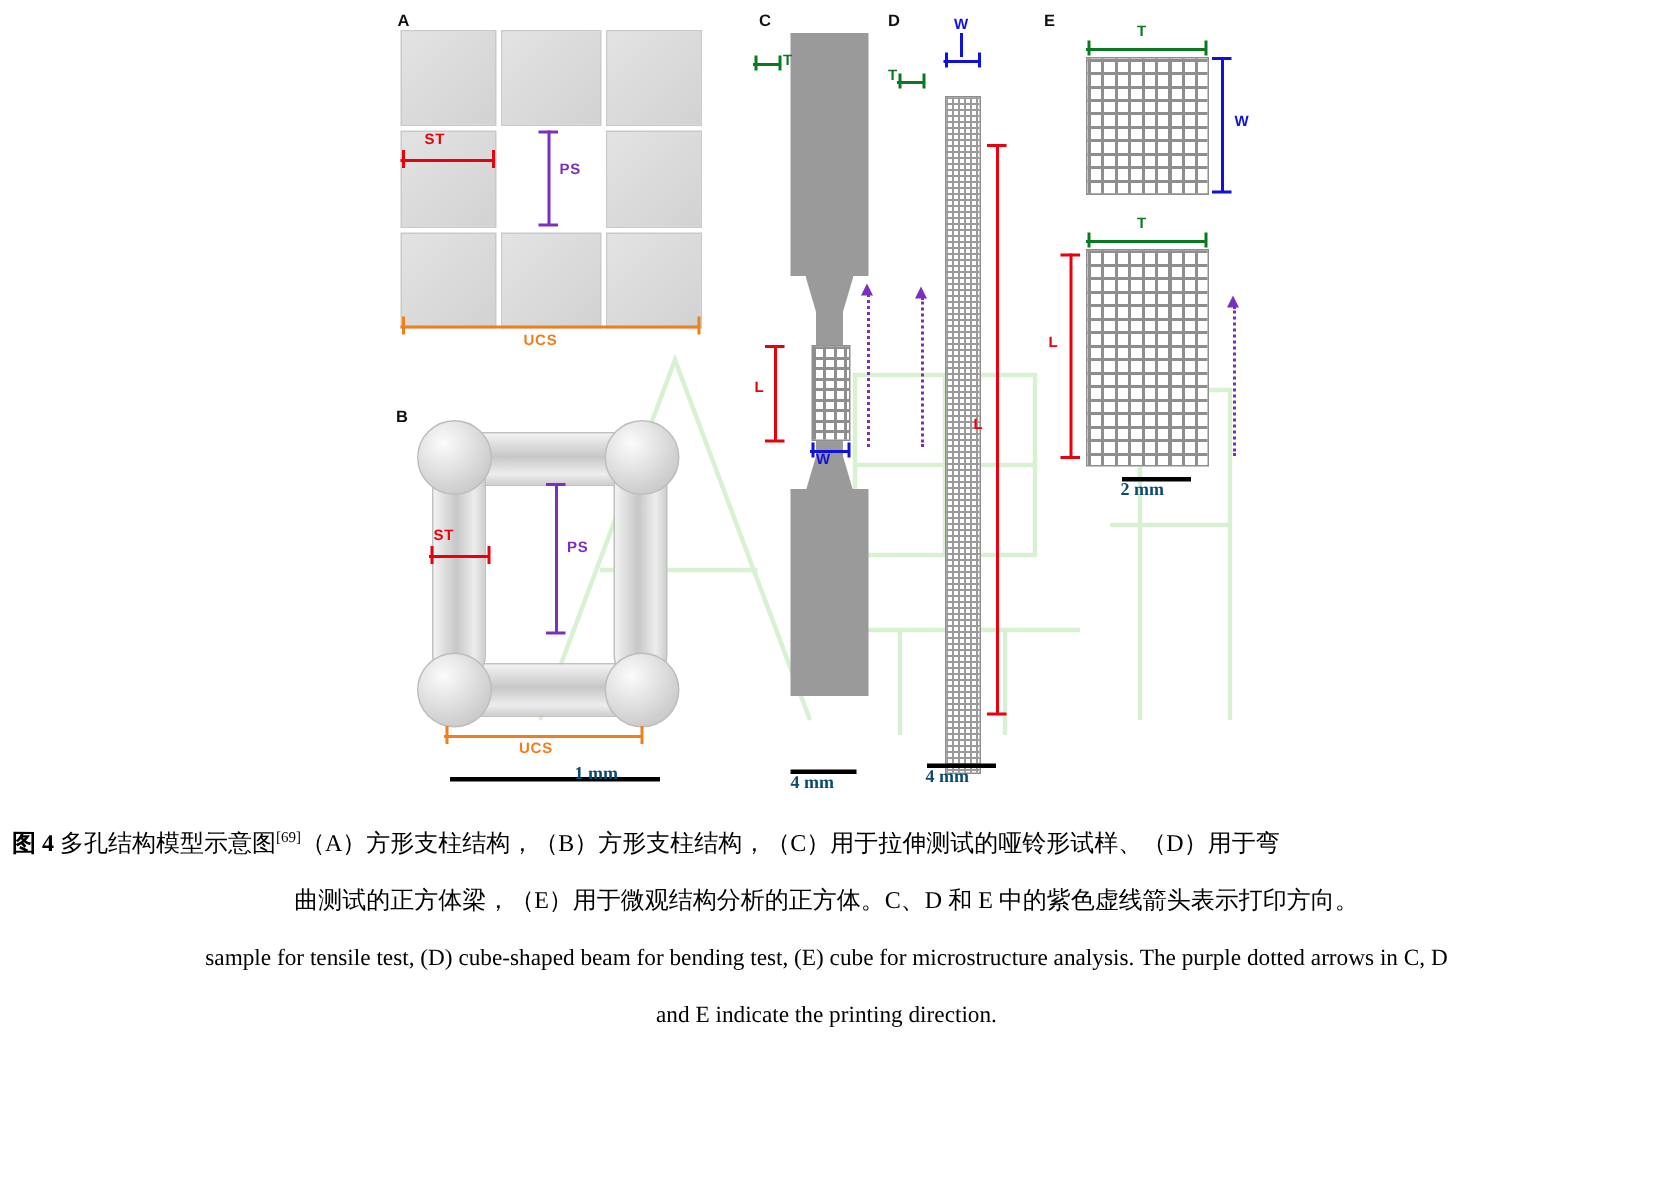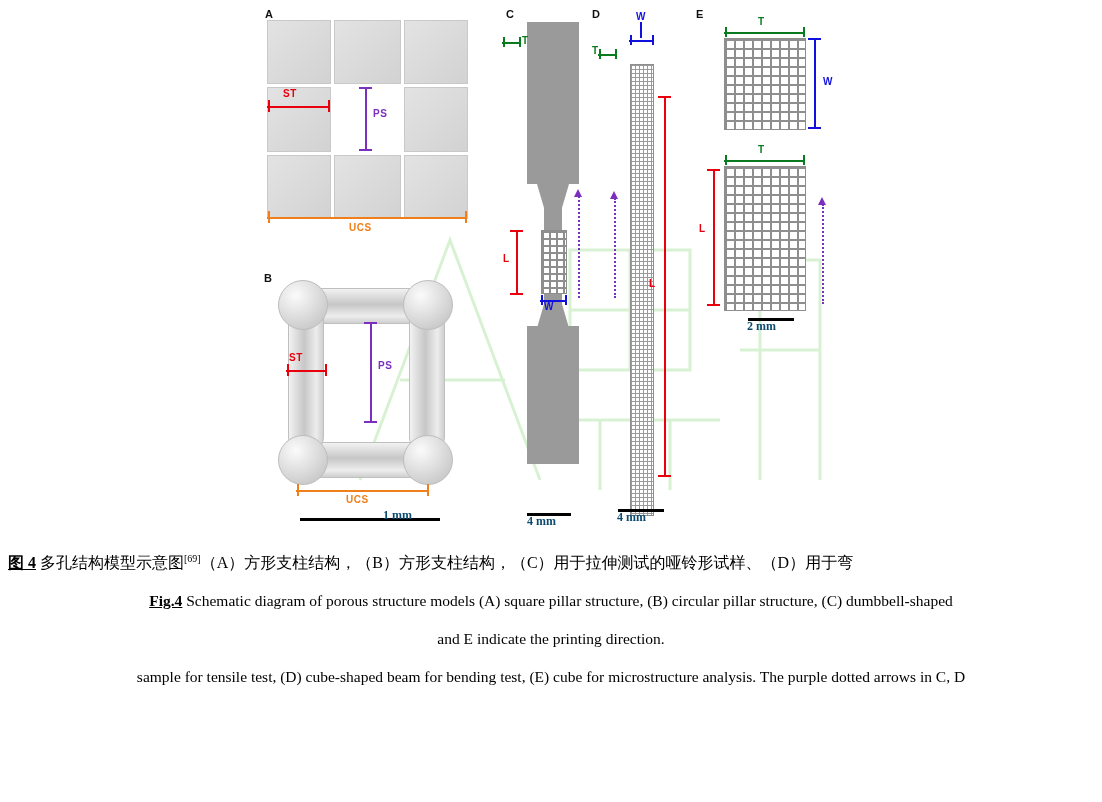--- a/index.html
+++ b/index.html
@@ -114,21 +114,21 @@
   
   .caption{
     position:absolute;left:0;top:540px;width:1102px;
     font-family:"Liberation Serif", serif;
     color:#000;
   }
   .cap-line{text-align:center;font-size:15.5px;line-height:38px;}
   .cap-line.cn{font-size:16px;}
   .cap-line.first{text-align:left;padding-left:8px;}
   .cap-line.en1{text-align:center;}
-  b{font-weight:bold;text-decoration:underline;}
+  b{font-weight:bold;}
   sup{font-size:10px;}
 </style>
 </head>
 <body>
 
 <div class="figure">
 
   <svg class="watermark" viewBox="0 0 560 330">
     <g fill="none" stroke="#b9e6b0" stroke-width="3">
       <path d="M60 300 L150 60 L240 300"></path>
@@ -302,20 +302,18 @@
   <div class="scaletxt" style="left:747px;top:319px;">2 mm</div>
 
 </div>
 
 <div class="caption">
 
   <div class="cap-line cn first">
     <b>图 4</b><span>&nbsp;</span><span>多孔结构模型示意图</span><sup>[69]</sup><span>（A）方形支柱结构，（B）方形支柱结构，（C）用于拉伸测试的哑铃形试样、（D）用于弯</span>
   </div>
 
-
-  <div class="cap-line en1">
-    <b>Fig.4</b><span>&nbsp;</span><span>Schematic diagram of porous structure models (A) square pillar structure, (B) circular pillar structure, (C) dumbbell-shaped</span>
-  </div>
-
+  <div class="cap-line cn">曲测试的正方体梁，（E）用于微观结构分析的正方体。C、D 和 E 中的紫色虚线箭头表示打印方向。</div>
+
+
+  <div class="cap-line">sample for tensile test, (D) cube-shaped beam for bending test, (E) cube for microstructure analysis. The purple dotted arrows in C, D</div>
   <div class="cap-line">and E indicate the printing direction.</div>
-  <div class="cap-line">sample for tensile test, (D) cube-shaped beam for bending test, (E) cube for microstructure analysis. The purple dotted arrows in C, D</div>
 </div>
 
 </body></html>

